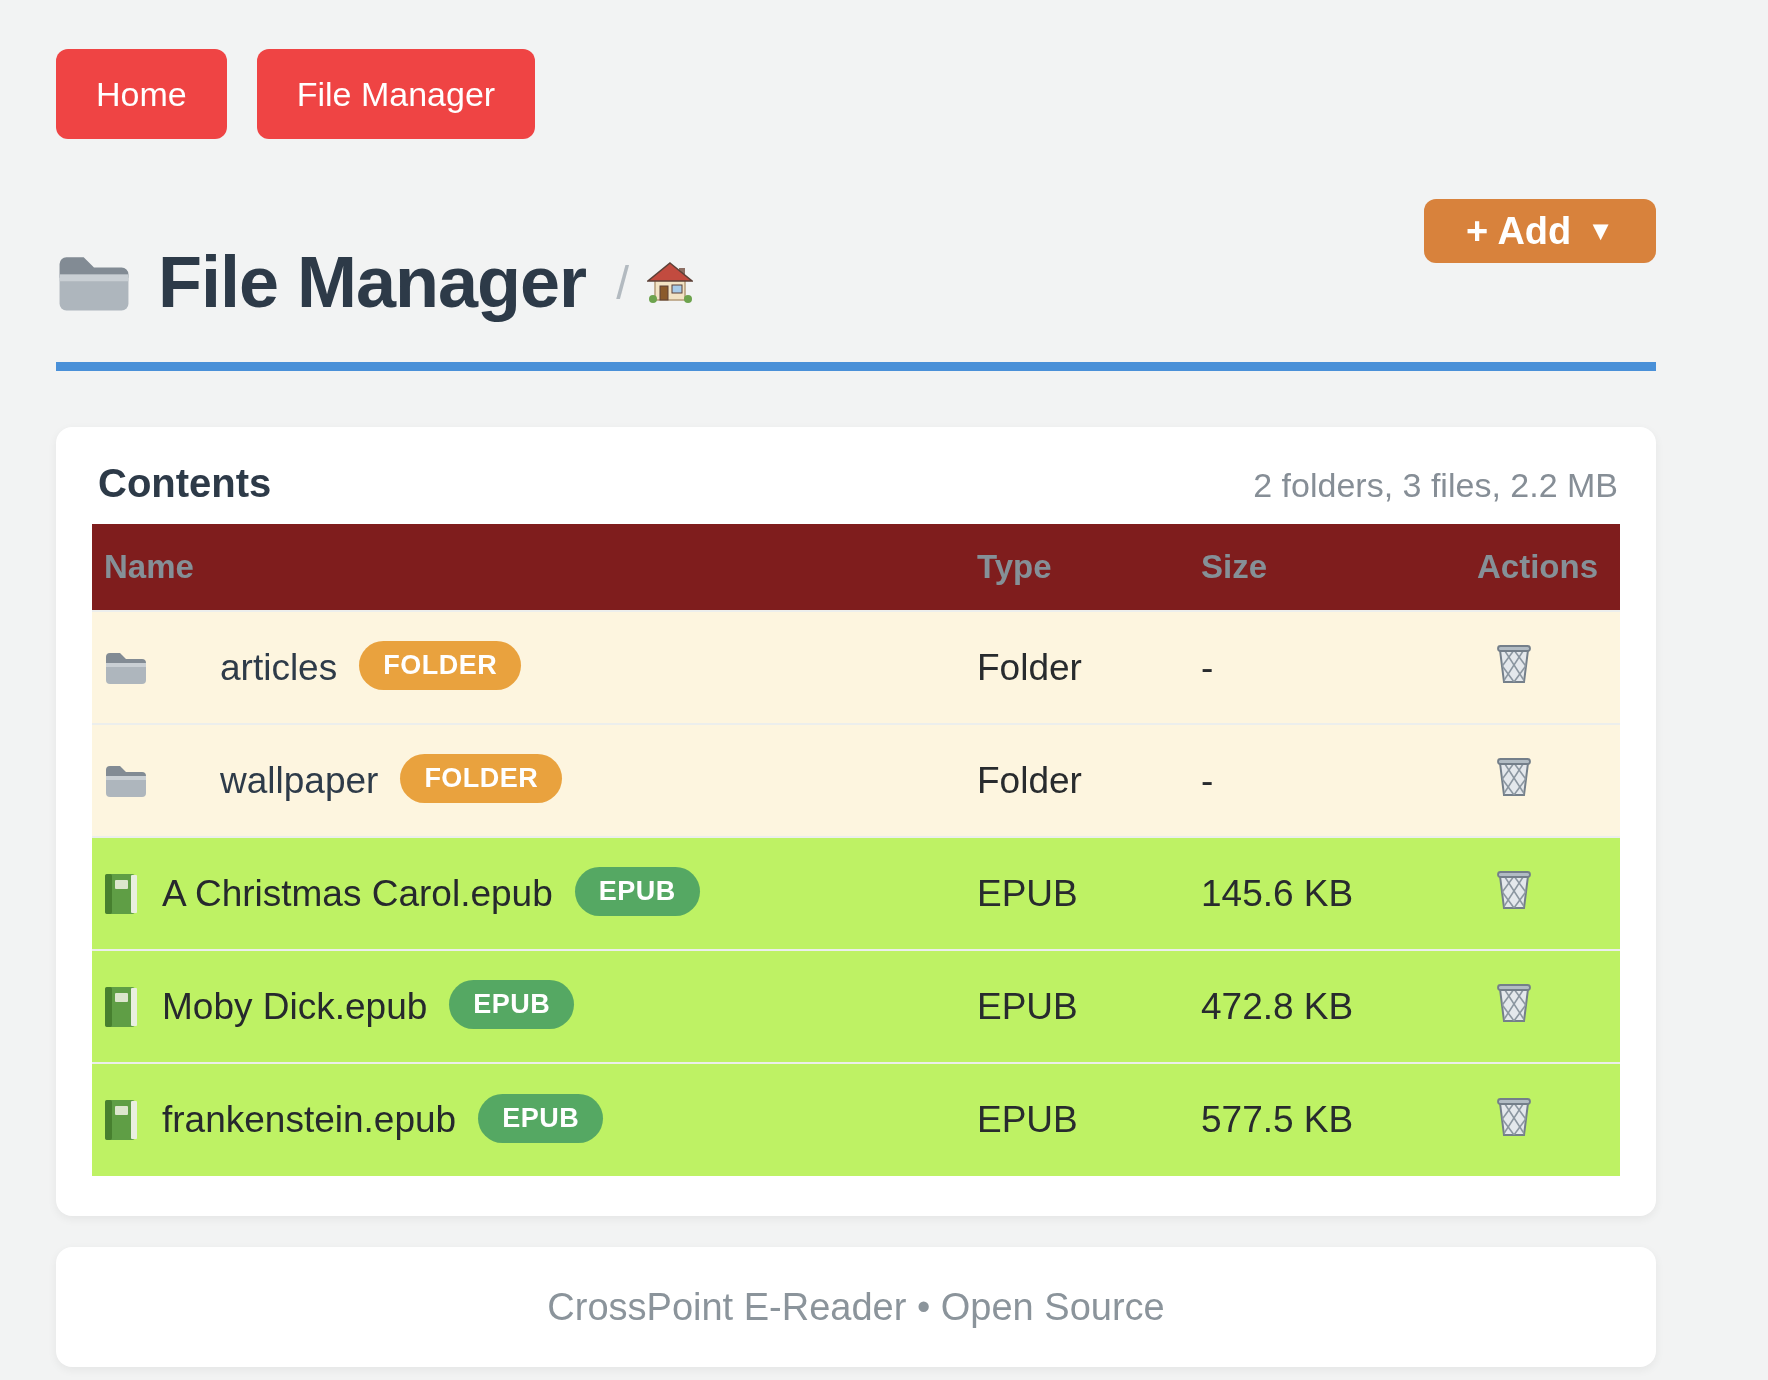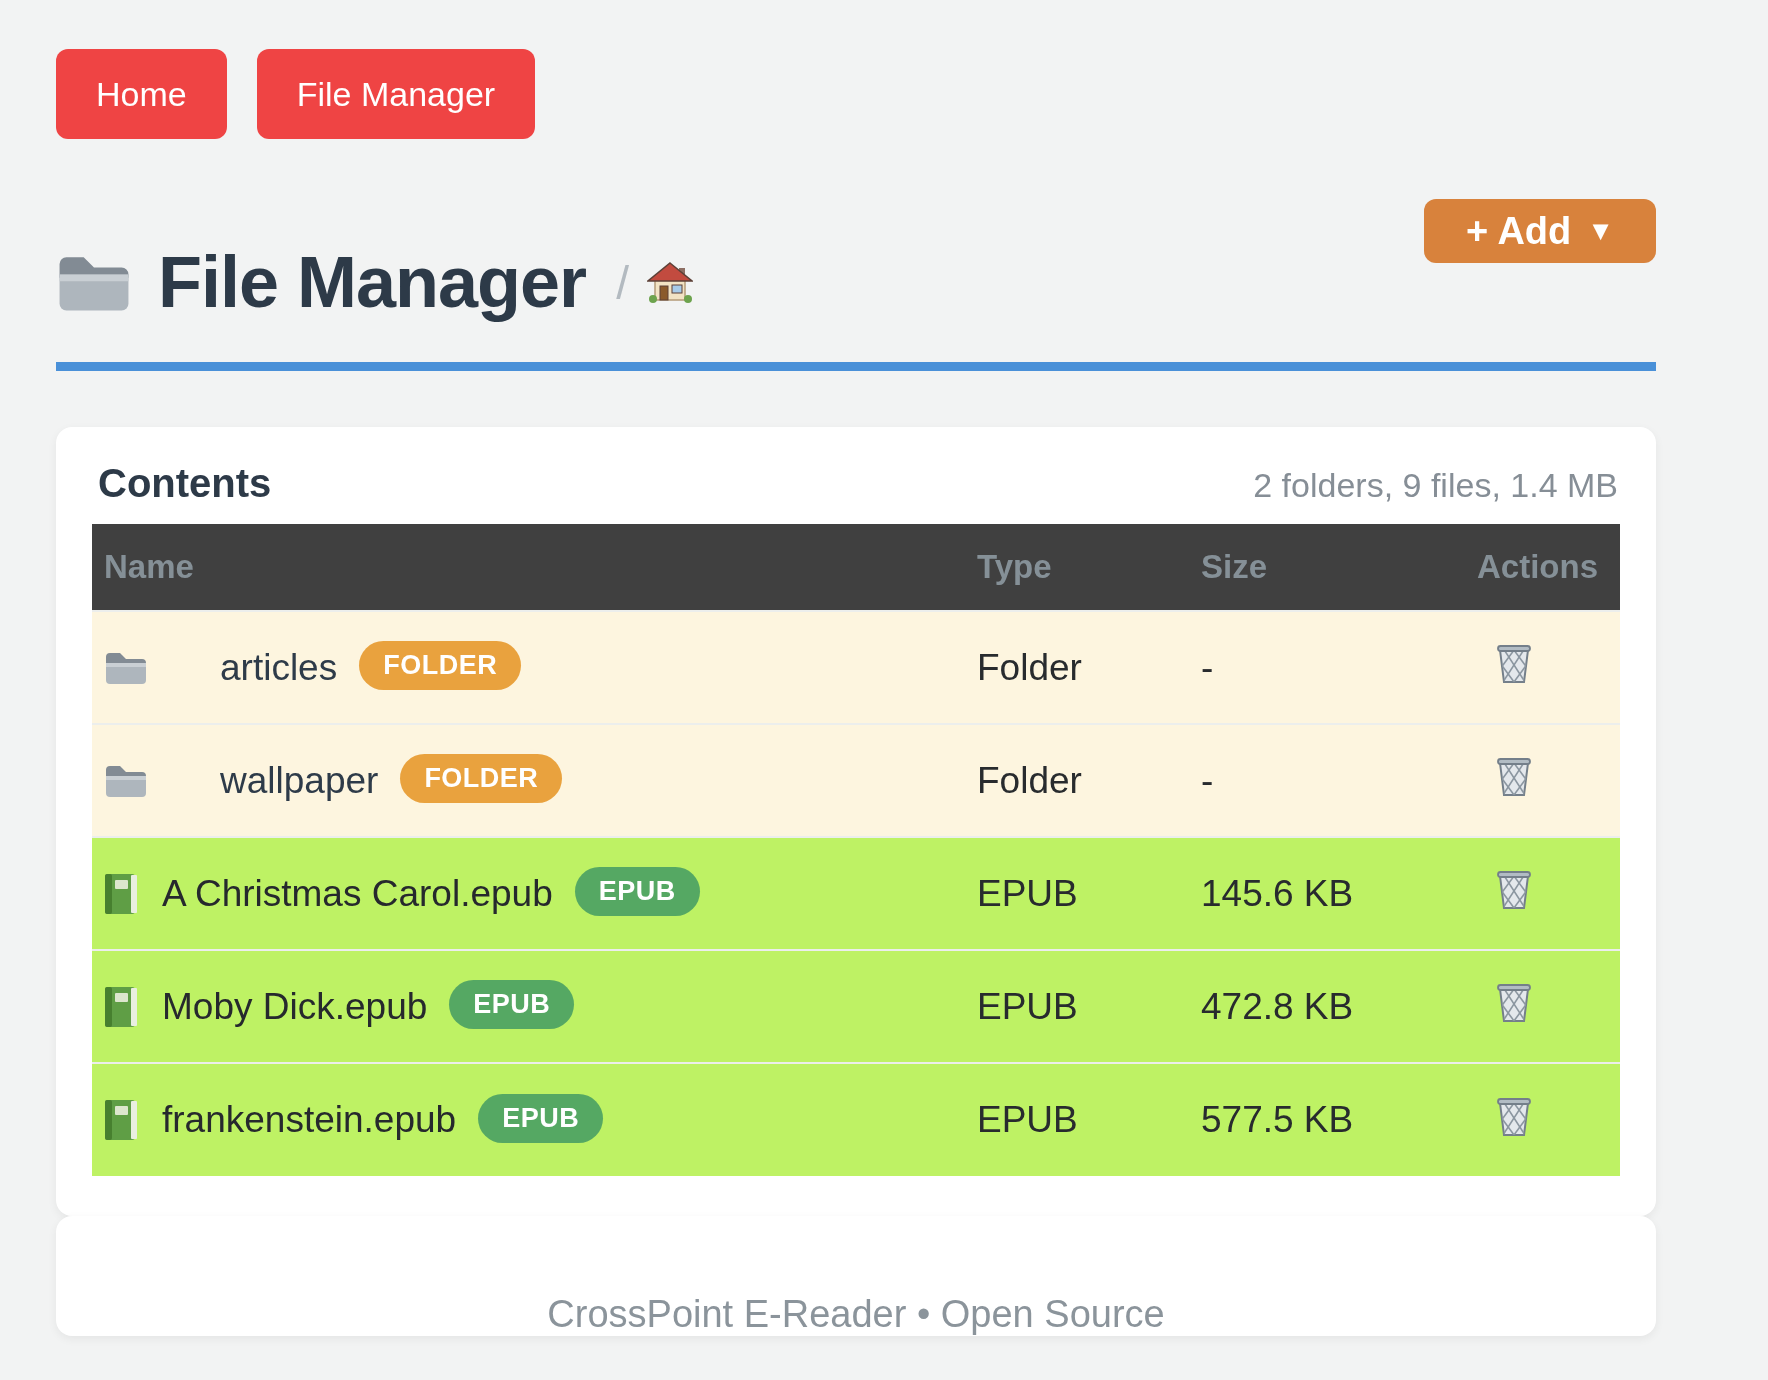--- a/index.html
+++ b/index.html
@@ -48,21 +48,21 @@
     background:#ffffff;border-radius:16px;
     box-shadow:0 3px 10px rgba(0,0,0,0.06);
   }
   .main-card{margin-top:56px;padding:34px 36px 40px 36px;}
   .contents-row{display:flex;justify-content:space-between;align-items:baseline;margin-bottom:18px;text-align:center;}
   .contents-title{font-size:40px;font-weight:bold;color:#2d3a48;margin:0 0 0 6px;}
   .contents-summary{font-size:34px;color:#868e96;margin-right:2px;}
 
   
   table{width:100%;border-collapse:collapse;table-layout:fixed;}
-  thead tr{background:#404040;}
+  thead tr{background:#7f1d1d;}
   th{
     font-size:33px;font-weight:bold;color:#859097;text-align:left;
     padding:24px 0 24px 0;
   }
   th.col-name{padding-left:12px;}
   td{padding:0;font-size:37px;}
   tbody tr{height:113px;border-top:2px solid #eceeec;}
   tbody tr.kind-folder{background:#fdf5df;}
   tbody tr.kind-epub{background:#bef264;}
   .cell-name{padding-left:12px;}
@@ -81,22 +81,22 @@
   .badge-epub{background:#55a863;}
   .cell-type,.cell-size{color:#282b2e;}
   .trash-btn{
     background:transparent;border:none;padding:0;margin-left:18px;
     cursor:pointer;display:inline-flex;
   }
   .trash-btn svg{width:38px;height:42px;}
 
   
   .footer-card{
-    height:120px;
-    display:flex;align-items:flex-end;justify-content:center;
+    margin-top:31px;height:120px;
+    display:flex;align-items:center;justify-content:center;
   }
   .footer-text{font-size:38px;color:#8b949b;}
 </style>
 </head>
 <body>
 
 <div class="container">
 
   <div class="nav-row">
     <button class="nav-btn">Home</button>
@@ -128,21 +128,21 @@
     </div>
     <button class="add-btn">
       <span>+ Add</span>
       <span class="add-caret">▼</span>
     </button>
   </div>
 
   <div class="card main-card">
     <div class="contents-row">
       <h2 class="contents-title">Contents</h2>
-      <span class="contents-summary">2 folders, 9 files, 1.4 MB</span>
+      <span class="contents-summary">2 folders, 3 files, 2.2 MB</span>
     </div>
 
     <table>
       <colgroup>
           <col style="width:885px">
           <col style="width:224px">
           <col style="width:276px">
           <col style="width:143px">
         </colgroup>
       <thead>

